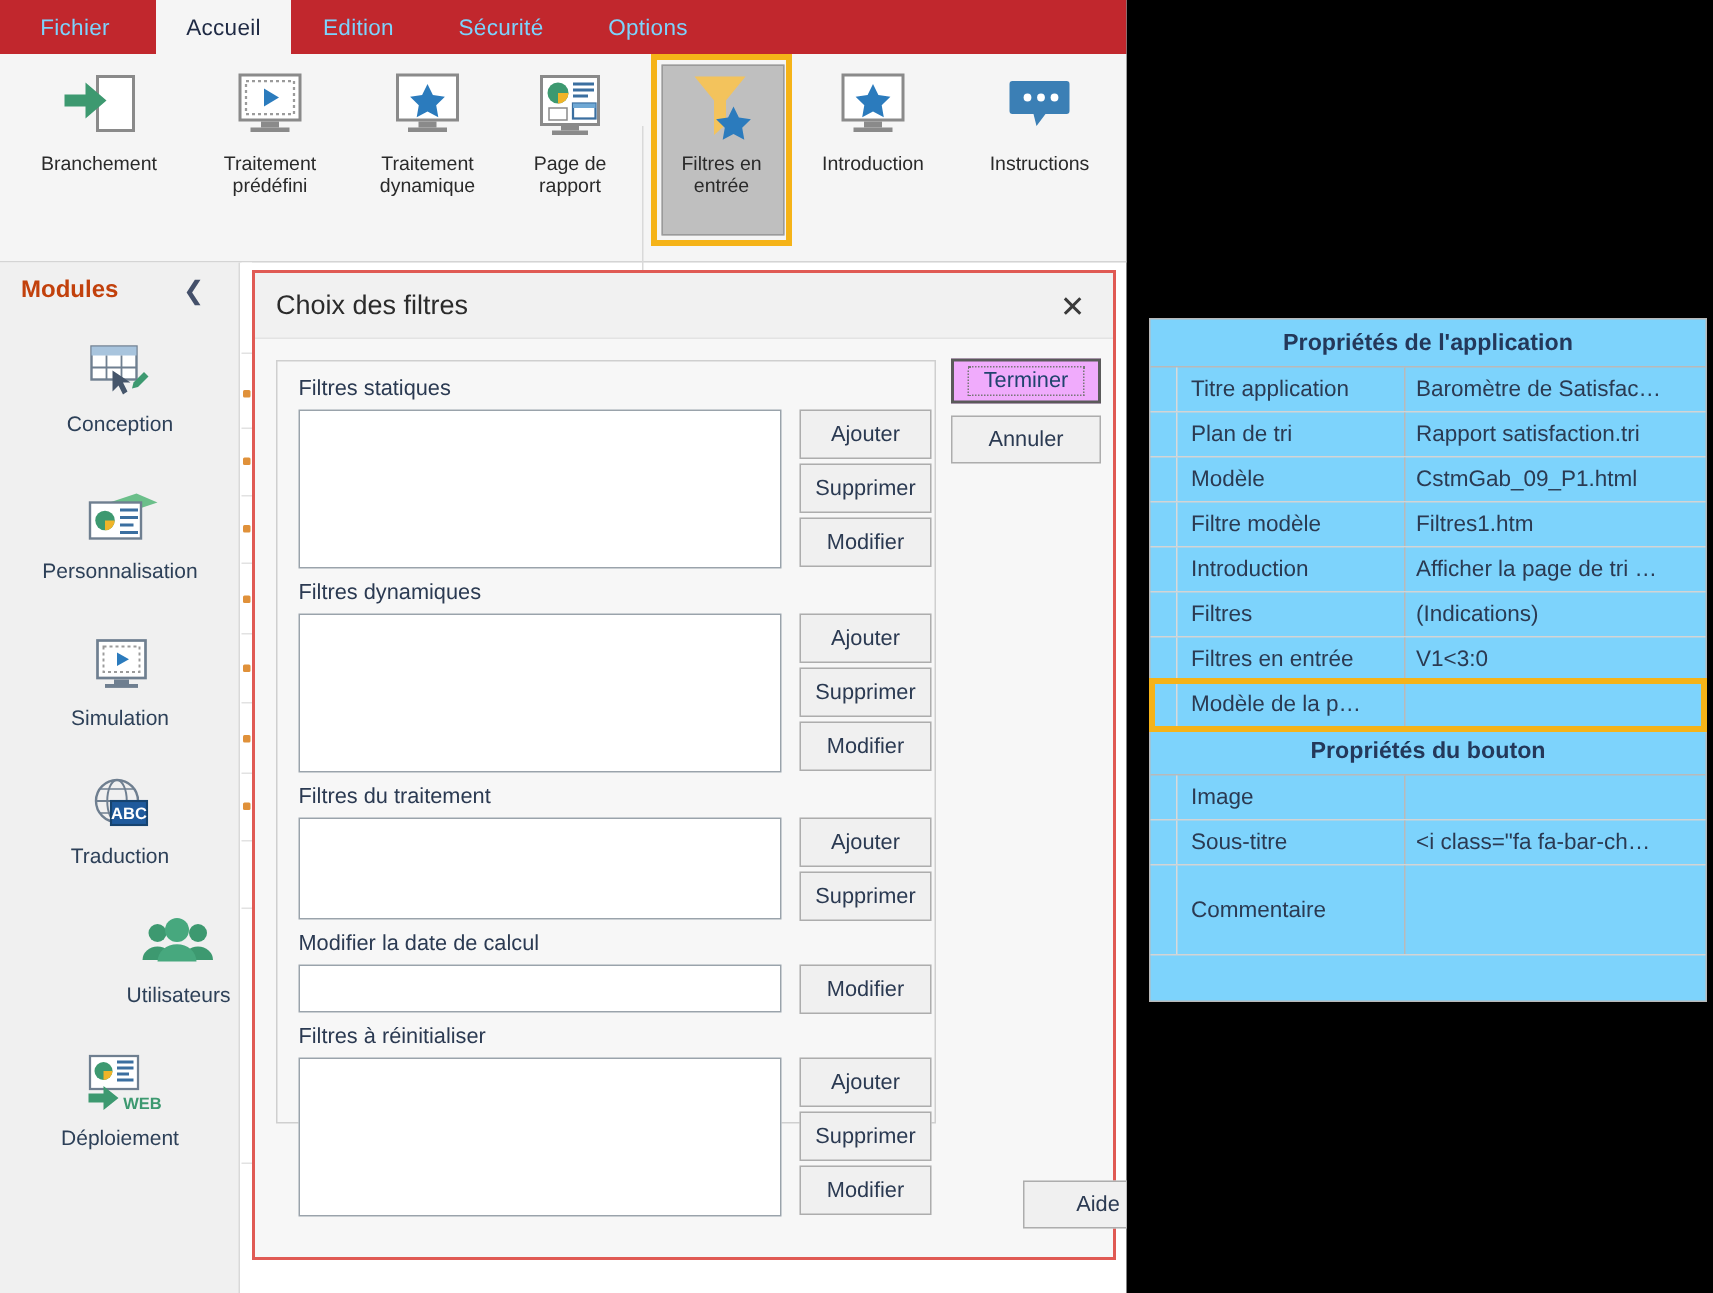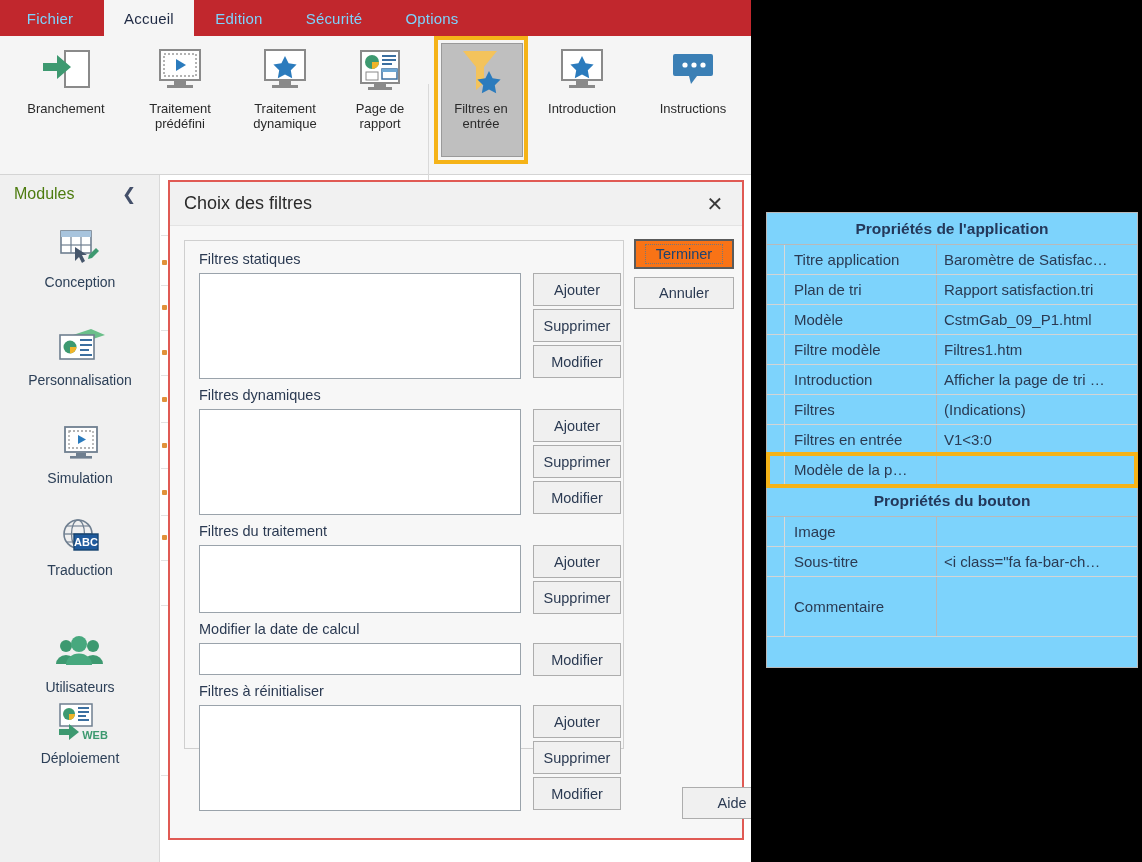--- a/index.html
+++ b/index.html
@@ -64,21 +64,21 @@
   .grouplabel{
     position:absolute;font-size:13.5px;color:#444;top:150px;
   }
 
   
   .sidebar{
     position:absolute;left:0;top:175px;width:160px;height:687px;
     background:#f0f0f0;border-right:1px solid #d9d9d9;box-sizing:border-box;
   }
   .sb-header{
-    position:absolute;left:14px;top:10px;font-size:16px;font-weight:normal;color:#4d7c0f;
+    position:absolute;left:14px;top:10px;font-size:16px;font-weight:bold;color:#c2410c;
   }
   .sb-collapse{
     position:absolute;left:122px;top:9px;font-size:17px;color:#44506a;cursor:pointer;
     font-weight:bold;
   }
   .sb-item{
     position:absolute;left:0;width:160px;
     display:flex;flex-direction:column;align-items:center;
     font-size:14px;color:#2d4058;cursor:default;
   }
@@ -118,21 +118,21 @@
   }
   .fld-box{
     position:absolute;background:#ffffff;border:1px solid #9aa3ab;box-sizing:border-box;
   }
   .btn{
     position:absolute;background:#f0f0f0;border:1px solid #adadad;box-sizing:border-box;
     font-size:14.5px;color:#2b3a52;display:flex;align-items:center;justify-content:center;
     cursor:pointer;
   }
   .btn.primary{
-    border:2px solid #5a5a5a;background:#f97316;
+    border:2px solid #5a5a5a;background:#f0abfc;
   }
   .btn.primary .inner{
     border:1px dotted #777;padding:1px 10px;
     display:flex;align-items:center;justify-content:center;
     color:#20436e;
   }
 
   
   .proptable{
     position:absolute;left:766px;top:212px;width:372px;height:456px;
@@ -348,21 +348,21 @@
           <rect x="14" y="4" width="32" height="25" fill="#ffffff" stroke="#6f7f90" stroke-width="1.8"></rect>
           <rect x="18" y="8" width="24" height="17" fill="none" stroke="#9b9b9b" stroke-width="1.3" stroke-dasharray="2 2"></rect>
           <path d="M27 12 l8 4.5 -8 4.5 z" fill="#2b7bbd"></path>
           <rect x="25" y="30" width="10" height="3" fill="#6f7f90"></rect>
           <rect x="19" y="33" width="22" height="2.6" fill="#6f7f90"></rect>
         </svg>
       </span>
       <span>Simulation</span>
     </div>
 
-    <div class="sb-item" style="top:457px;">
+    <div class="sb-item" style="top:433px;margin-left:39px;">
       <span class="sb-ico">
         <svg width="58" height="44" viewBox="0 0 58 44">
           <circle cx="15" cy="14" r="6" fill="#3d9970"></circle>
           <path d="M5 32 a10 9 0 0 1 20 0 z" fill="#3d9970"></path>
           <circle cx="42" cy="14" r="6" fill="#3d9970"></circle>
           <path d="M32 32 a10 9 0 0 1 20 0 z" fill="#3d9970"></path>
           <circle cx="28" cy="12" r="8" fill="#47a87e"></circle>
           <path d="M15 33 a13 11.5 0 0 1 26 0 z" fill="#47a87e"></path>
         </svg>
       </span>

